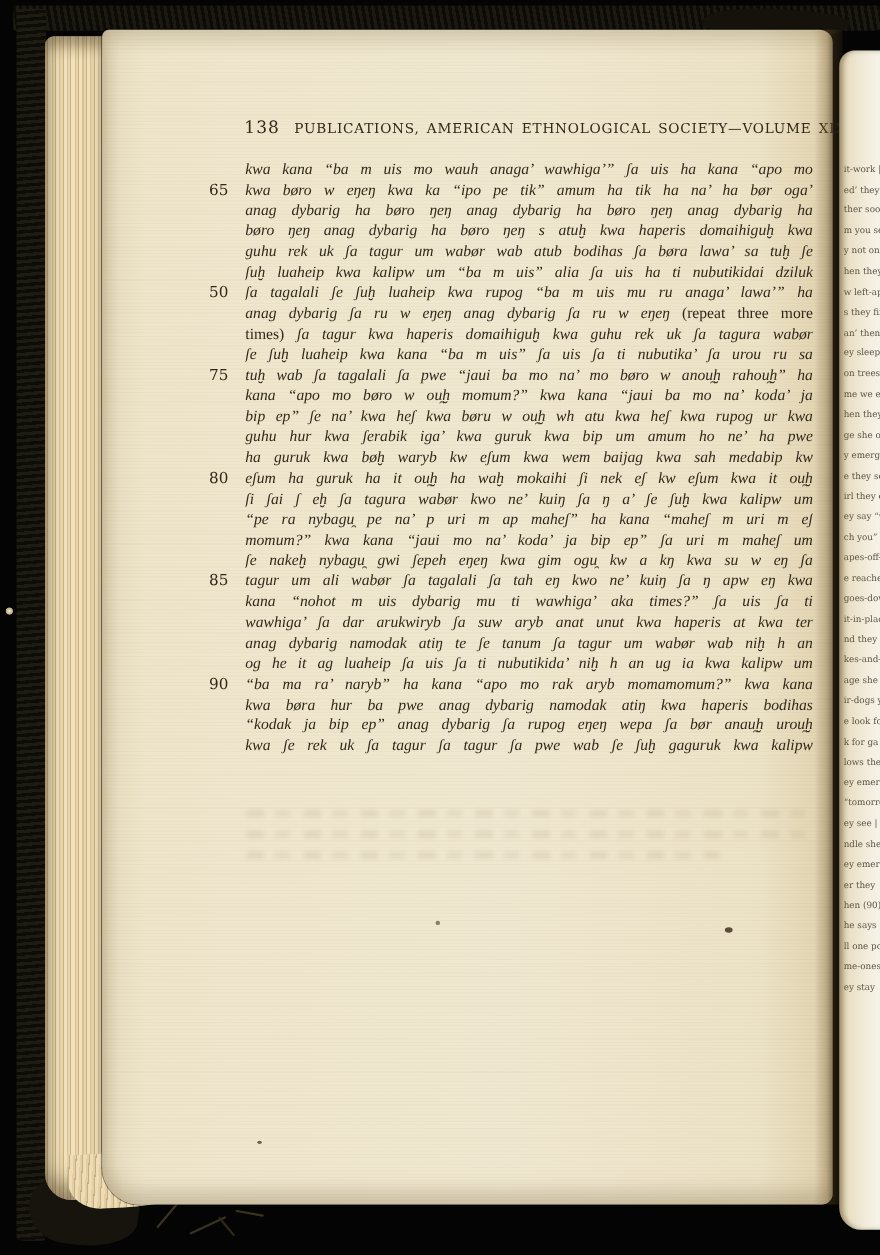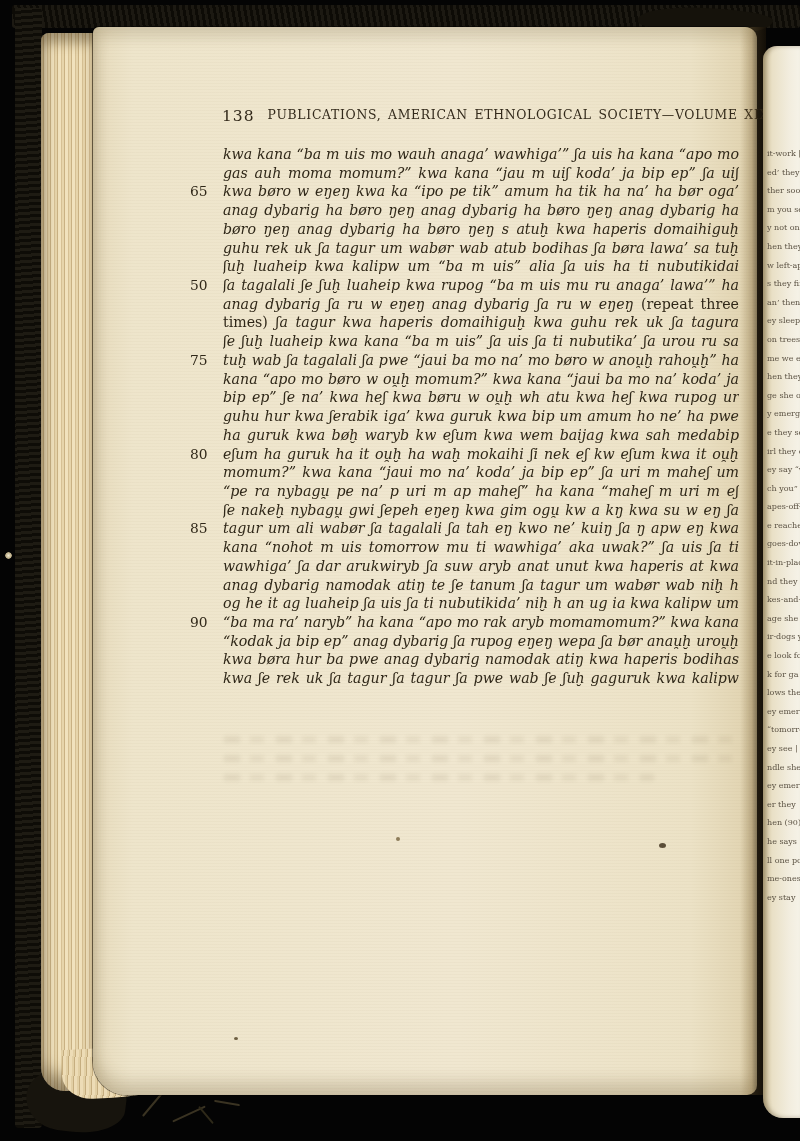--- a/index.html
+++ b/index.html
@@ -49,28 +49,28 @@
     background:linear-gradient(90deg,rgba(244,234,205,0) 0,rgba(130,105,60,.30) 45%,rgba(22,16,7,.8) 100%);}
   .page-next{position:absolute;left:763px;top:46px;width:37px;height:1072px;
     background:linear-gradient(90deg,#cfc09a 0,#e9e0c6 25%,#f2edde 70%,#f6f3e8 100%);
     border-radius:14px 0 0 20px;
     box-shadow:inset 3px 0 4px rgba(70,55,25,.35);}
   .edge-text{box-sizing:border-box;height:100%;padding:99px 0 0 4px;overflow:hidden;
     font-size:8px;line-height:18.6px;color:#5c5344;white-space:nowrap;}
   .edge-text div{height:18.6px;}
 
   
-  .header{position:absolute;left:222px;top:107px;display:flex;align-items:flex-start;gap:13px;color:#32291a;}
+  .header{position:absolute;left:222px;top:107px;display:flex;align-items:center;gap:13px;color:#32291a;}
   .pagenum{font-size:15.5px;letter-spacing:1px;}
   .runhead{font-size:12.4px;letter-spacing:.7px;word-spacing:2px;}
 
   .body-text{position:absolute;left:190px;top:145px;width:549px;color:#2f2718;}
   .line{display:flex;height:18.73px;font-size:14.2px;line-height:18.73px;}
   .ln{width:33px;flex:none;font-style:normal;font-size:13.8px;}
-  .lt{width:516px;flex:none;font-style:italic;text-align:justify;text-align-last:justify;overflow:hidden;}
+  .lt{width:516px;flex:none;font-style:italic;text-align:justify;text-align-last:justify;overflow:hidden;font-family:Liberation Serif, serif;}
   .lt .rm{font-style:normal;}
 
   
   .smudge{position:absolute;height:7px;opacity:.45;filter:blur(2px);
     background:repeating-linear-gradient(90deg,rgba(125,108,78,.24) 0 16px,transparent 16px 26px,rgba(125,108,78,.18) 26px 40px,transparent 40px 52px);}
   .sm1{left:224px;top:736px;width:508px;}
   .sm2{left:224px;top:755px;width:508px;}
   .sm3{left:224px;top:774px;width:430px;}
   .speck{position:absolute;border-radius:50%;}
   .sp1{left:659px;top:843px;width:7px;height:5px;background:#4a3d28;opacity:.9;}
@@ -101,24 +101,20 @@
   <span class="pagenum">138</span>
   <span class="runhead">PUBLICATIONS, AMERICAN ETHNOLOGICAL SOCIETY—VOLUME XIX</span>
 </div>
 
 <div class="body-text">
     <div class="line">
       <span class="ln"></span>
       <div class="lt"><span class="it">kwa kana “ba m uis mo wauh anaga’ wawhiga’” ʃa uis ha kana “apo mo</span></div>
     </div>
     <div class="line">
-      <span class="ln"></span>
-      <div class="lt"><span class="it">gas auh moma momum?” kwa kana “jau m uiʃ koda’ ja bip ep” ʃa uiʃ</span></div>
-    </div>
-    <div class="line">
       <span class="ln">65</span>
       <div class="lt"><span class="it">kwa børo w eŋeŋ kwa ka “ipo pe tik” amum ha tik ha na’ ha bør oga’</span></div>
     </div>
     <div class="line">
       <span class="ln"></span>
       <div class="lt"><span class="it">anag dybarig ha børo ŋeŋ anag dybarig ha børo ŋeŋ anag dybarig ha</span></div>
     </div>
     <div class="line">
       <span class="ln"></span>
       <div class="lt"><span class="it">børo ŋeŋ anag dybarig ha børo ŋeŋ s atuḫ kwa haperis domaihiguḫ kwa</span></div>
@@ -166,61 +162,65 @@
     <div class="line">
       <span class="ln"></span>
       <div class="lt"><span class="it">ha guruk kwa bøḫ waryb kw eʃum kwa wem baijag kwa sah medabip kw</span></div>
     </div>
     <div class="line">
       <span class="ln">80</span>
       <div class="lt"><span class="it">eʃum ha guruk ha it ou̯ḫ ha waḫ mokaihi ʃi nek eʃ kw eʃum kwa it ou̯ḫ</span></div>
     </div>
     <div class="line">
       <span class="ln"></span>
+      <div class="lt"><span class="it">ʃi ʃai ʃ eḫ ʃa tagura wabør kwo ne’ kuiŋ ʃa ŋ a’ ʃe ʃuḫ kwa kalipw um</span></div>
+    </div>
+    <div class="line">
+      <span class="ln"></span>
+      <div class="lt"><span class="it">“pe ra nybagu̯ pe na’ p uri m ap maheʃ” ha kana “maheʃ m uri m eʃ</span></div>
+    </div>
+    <div class="line">
+      <span class="ln"></span>
       <div class="lt"><span class="it">momum?” kwa kana “jaui mo na’ koda’ ja bip ep” ʃa uri m maheʃ um</span></div>
-    </div>
-    <div class="line">
-      <span class="ln"></span>
-      <div class="lt"><span class="it">“pe ra nybagu̯ pe na’ p uri m ap maheʃ” ha kana “maheʃ m uri m eʃ</span></div>
     </div>
     <div class="line">
       <span class="ln"></span>
       <div class="lt"><span class="it">ʃe nakeḫ nybagu̯ gwi ʃepeh eŋeŋ kwa gim ogu̯ kw a kŋ kwa su w eŋ ʃa</span></div>
     </div>
     <div class="line">
       <span class="ln">85</span>
       <div class="lt"><span class="it">tagur um ali wabør ʃa tagalali ʃa tah eŋ kwo ne’ kuiŋ ʃa ŋ apw eŋ kwa</span></div>
     </div>
     <div class="line">
       <span class="ln"></span>
-      <div class="lt"><span class="it">kana “nohot m uis tomorrow mu ti wawhiga’ aka uwak?” ʃa uis ʃa ti</span></div>
+      <div class="lt"><span class="it">kana “nohot m uis dybarig mu ti wawhiga’ aka times?” ʃa uis ʃa ti</span></div>
     </div>
     <div class="line">
       <span class="ln"></span>
       <div class="lt"><span class="it">wawhiga’ ʃa dar arukwiryb ʃa suw aryb anat unut kwa haperis at kwa ter</span></div>
     </div>
     <div class="line">
       <span class="ln"></span>
       <div class="lt"><span class="it">anag dybarig namodak atiŋ te ʃe tanum ʃa tagur um wabør wab niḫ h an</span></div>
     </div>
     <div class="line">
       <span class="ln"></span>
       <div class="lt"><span class="it">og he it ag luaheip ʃa uis ʃa ti nubutikida’ niḫ h an ug ia kwa kalipw um</span></div>
     </div>
     <div class="line">
       <span class="ln">90</span>
       <div class="lt"><span class="it">“ba ma ra’ naryb” ha kana “apo mo rak aryb momamomum?” kwa kana</span></div>
     </div>
     <div class="line">
       <span class="ln"></span>
+      <div class="lt"><span class="it">kwa børa hur ba pwe anag dybarig namodak atiŋ kwa haperis bodihas</span></div>
+    </div>
+    <div class="line">
+      <span class="ln"></span>
       <div class="lt"><span class="it">“kodak ja bip ep” anag dybarig ʃa rupog eŋeŋ wepa ʃa bør anau̯ḫ urou̯ḫ</span></div>
-    </div>
-    <div class="line">
-      <span class="ln"></span>
-      <div class="lt"><span class="it">kwa børa hur ba pwe anag dybarig namodak atiŋ kwa haperis bodihas</span></div>
     </div>
     <div class="line">
       <span class="ln"></span>
       <div class="lt"><span class="it">kwa ʃe rek uk ʃa tagur ʃa tagur ʃa pwe wab ʃe ʃuḫ gaguruk kwa kalipw</span></div>
     </div>
   </div>
 
 <div class="smudge sm1"></div>
 <div class="smudge sm2"></div>
 <div class="smudge sm3"></div>

